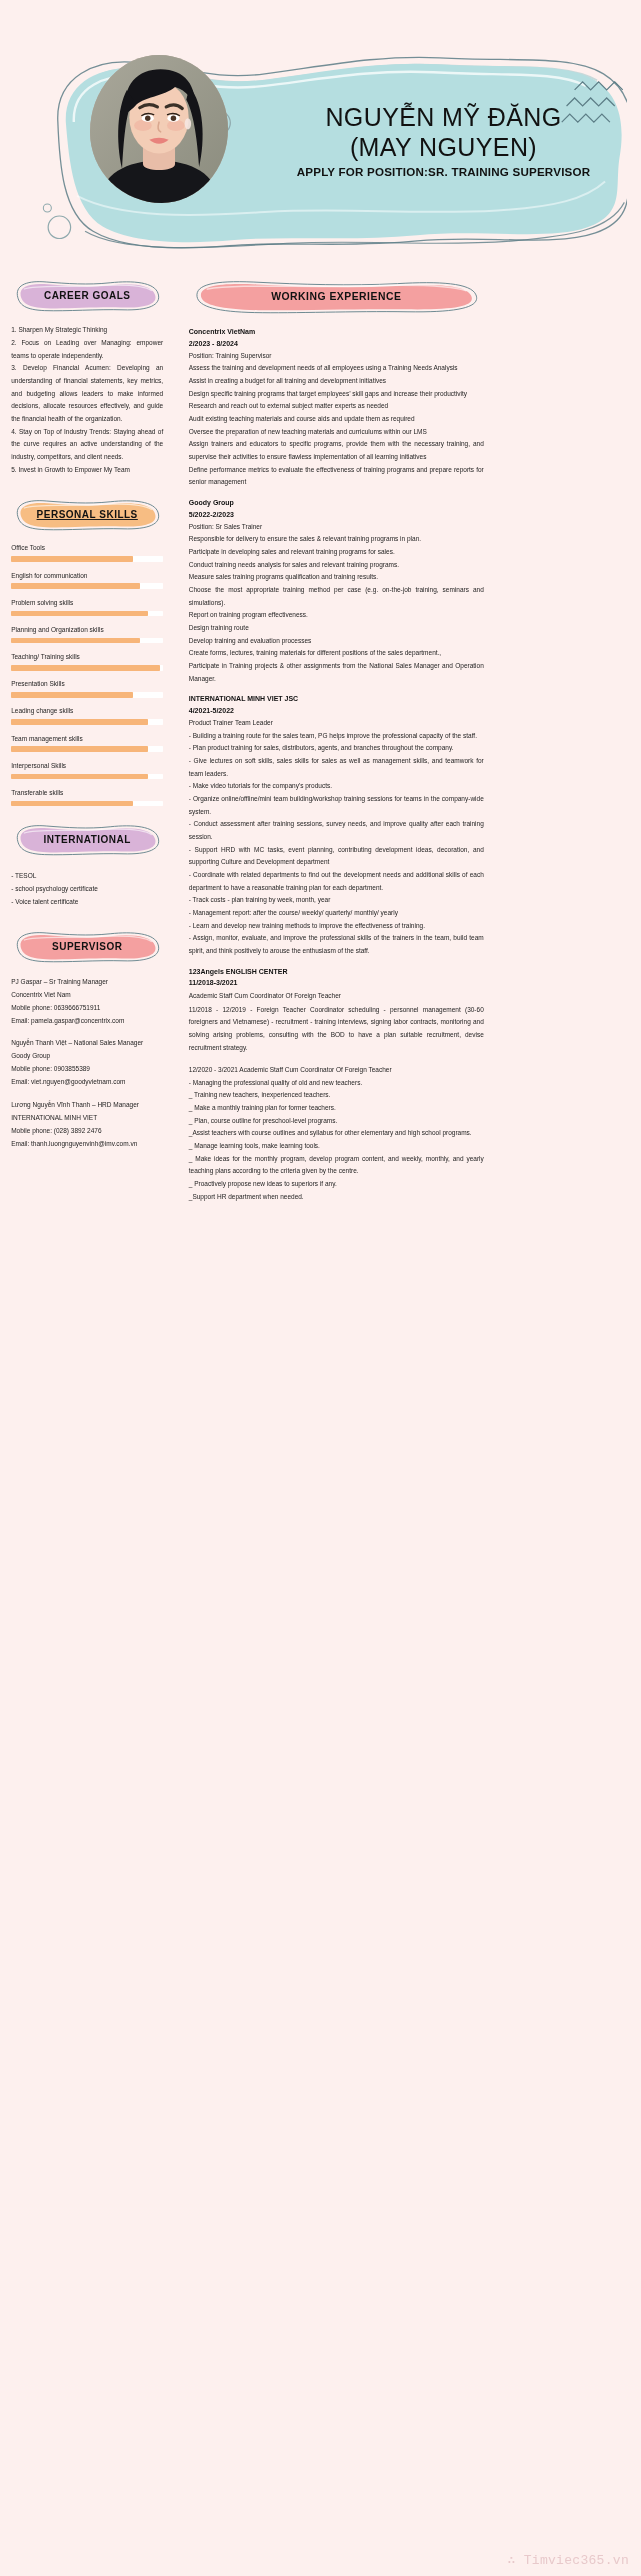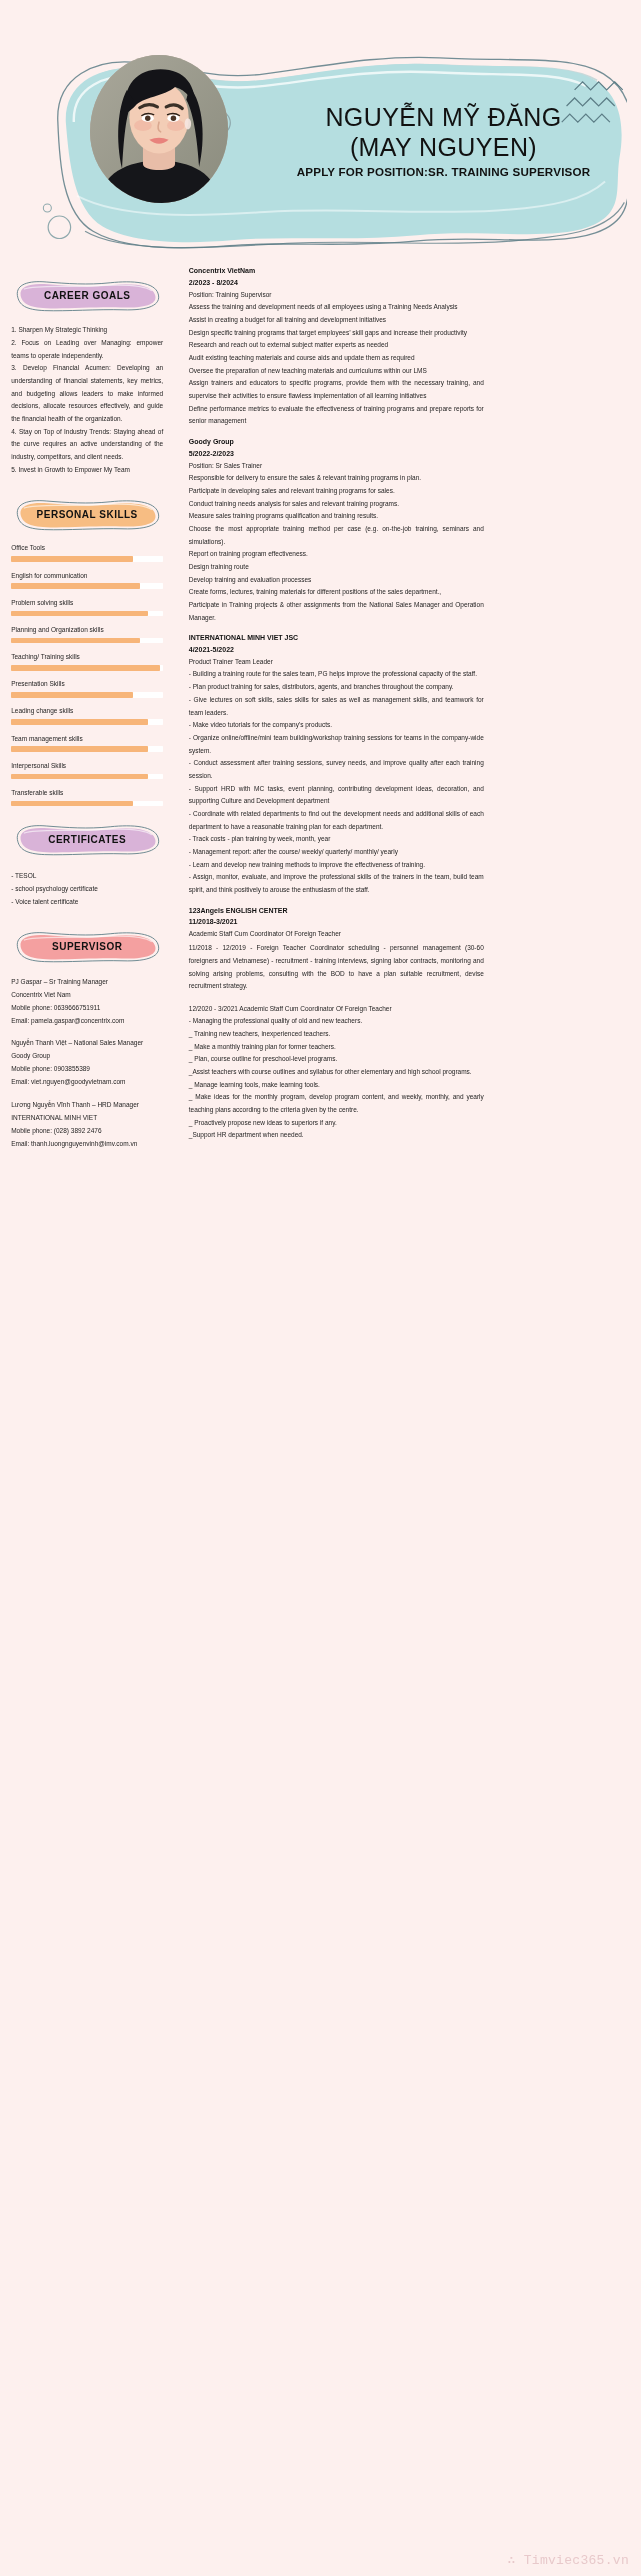--- a/index.html
+++ b/index.html
@@ -261,21 +261,21 @@
         <div class="banner-label">CAREER GOALS</div>
       </div>
       <div>
         <div class="goal-item">1. Sharpen My Strategic Thinking</div>
         <div class="goal-item">2. Focus on Leading over Managing: empower teams to operate independently.</div>
         <div class="goal-item">3. Develop Financial Acumen: Developing an understanding of financial statements, key metrics, and budgeting allows leaders to make informed decisions, allocate resources effectively, and guide the financial health of the organization.</div>
         <div class="goal-item">4. Stay on Top of Industry Trends: Staying ahead of the curve requires an active understanding of the industry, competitors, and client needs.</div>
         <div class="goal-item">5. Invest in Growth to Empower My Team</div>
       </div>
 
-      <div class="banner" style="margin-top:21px;">
+      <div class="banner" style="margin-top:21px;text-decoration:underline;">
         <svg viewBox="0 0 190 44" preserveAspectRatio="none">
           <path d="M8,22 C6,8 22,3 44,5 C70,7 96,9 124,6 C152,3 180,5 184,20 C188,34 172,41 140,40 C108,39 70,42 42,41 C18,40 10,34 8,22 Z" fill="none" stroke="#5c7d86" stroke-width="1.1"></path>
           <path d="M12,22 C10,10 26,6 46,8 C72,10 96,12 124,9 C150,6 176,8 180,21 C184,33 168,38 138,37 C106,36 70,39 44,38 C22,37 14,32 12,22 Z" fill="#f7bd83"></path>
           <path d="M16,14 C34,8 70,12 104,10 C136,8 166,9 176,16" fill="none" stroke="#ffffff" stroke-width="1.6" opacity="0.6"></path>
         </svg>
         <div class="banner-label">PERSONAL SKILLS</div>
       </div>
 
       <div>
         <div class="skill">
@@ -339,21 +339,21 @@
             </div>
         </div>
       </div>
 
       <div class="banner" style="margin-top:16px;">
         <svg viewBox="0 0 190 44" preserveAspectRatio="none">
           <path d="M8,22 C6,8 22,3 44,5 C70,7 96,9 124,6 C152,3 180,5 184,20 C188,34 172,41 140,40 C108,39 70,42 42,41 C18,40 10,34 8,22 Z" fill="none" stroke="#5c7d86" stroke-width="1.1"></path>
           <path d="M12,22 C10,10 26,6 46,8 C72,10 96,12 124,9 C150,6 176,8 180,21 C184,33 168,38 138,37 C106,36 70,39 44,38 C22,37 14,32 12,22 Z" fill="#d9b3d8"></path>
           <path d="M16,14 C34,8 70,12 104,10 C136,8 166,9 176,16" fill="none" stroke="#ffffff" stroke-width="1.6" opacity="0.6"></path>
         </svg>
-        <div class="banner-label">CERTIFICATES</div>
+        <div class="banner-label">INTERNATIONAL</div>
       </div>
       <div>
         <div class="cert-line">- TESOL</div>
         <div class="cert-line">- school psychology certificate</div>
         <div class="cert-line">- Voice talent certificate</div>
       </div>
 
       <div class="banner" style="margin-top:21px;">
         <svg viewBox="0 0 190 44" preserveAspectRatio="none">
           <path d="M8,22 C6,8 22,3 44,5 C70,7 96,9 124,6 C152,3 180,5 184,20 C188,34 172,41 140,40 C108,39 70,42 42,41 C18,40 10,34 8,22 Z" fill="none" stroke="#5c7d86" stroke-width="1.1"></path>
@@ -379,20 +379,28 @@
           <div class="ref-line">Lương Nguyễn Vĩnh Thanh – HRD Manager</div>
           <div class="ref-line">INTERNATIONAL MINH VIET</div>
           <div class="ref-line">Mobile phone: (028) 3892 2476</div>
           <div class="ref-line">Email: thanh.luongnguyenvinh@imv.com.vn</div>
         </div>
       </div>
     </div>
 
     <div class="col-right">
 
+      <div class="banner right-banner">
+        <svg viewBox="0 0 368 46" preserveAspectRatio="none">
+          <path d="M10,23 C8,8 32,3 80,5 C140,8 200,10 260,7 C312,4 352,6 358,21 C364,36 338,43 272,42 C206,41 130,44 82,43 C36,42 12,36 10,23 Z" fill="none" stroke="#5c7d86" stroke-width="1.1"></path>
+          <path d="M15,23 C13,10 36,6 84,8 C142,11 200,13 258,10 C308,7 346,9 352,22 C358,35 334,40 270,39 C206,38 132,41 86,40 C42,39 17,34 15,23 Z" fill="#f4a0a0"></path>
+          <path d="M22,14 C60,7 140,12 208,10 C268,8 328,9 346,16" fill="none" stroke="#ffffff" stroke-width="1.8" opacity="0.6"></path>
+        </svg>
+        <div class="banner-label">WORKING EXPERIENCE</div>
+      </div>
 
       <div class="job">
         <div class="job-company">Concentrix VietNam</div>
         <div class="job-dates">2/2023 - 8/2024</div>
         <div class="job-position">Position: Training Supervisor</div>
         <div class="bullet">Assess the training and development needs of all employees using a Training Needs Analysis</div>
         <div class="bullet">Assist in creating a budget for all training and development initiatives</div>
         <div class="bullet">Design specific training programs that target employees’ skill gaps and increase their productivity</div>
         <div class="bullet">Research and reach out to external subject matter experts as needed</div>
         <div class="bullet">Audit existing teaching materials and course aids and update them as required</div>

